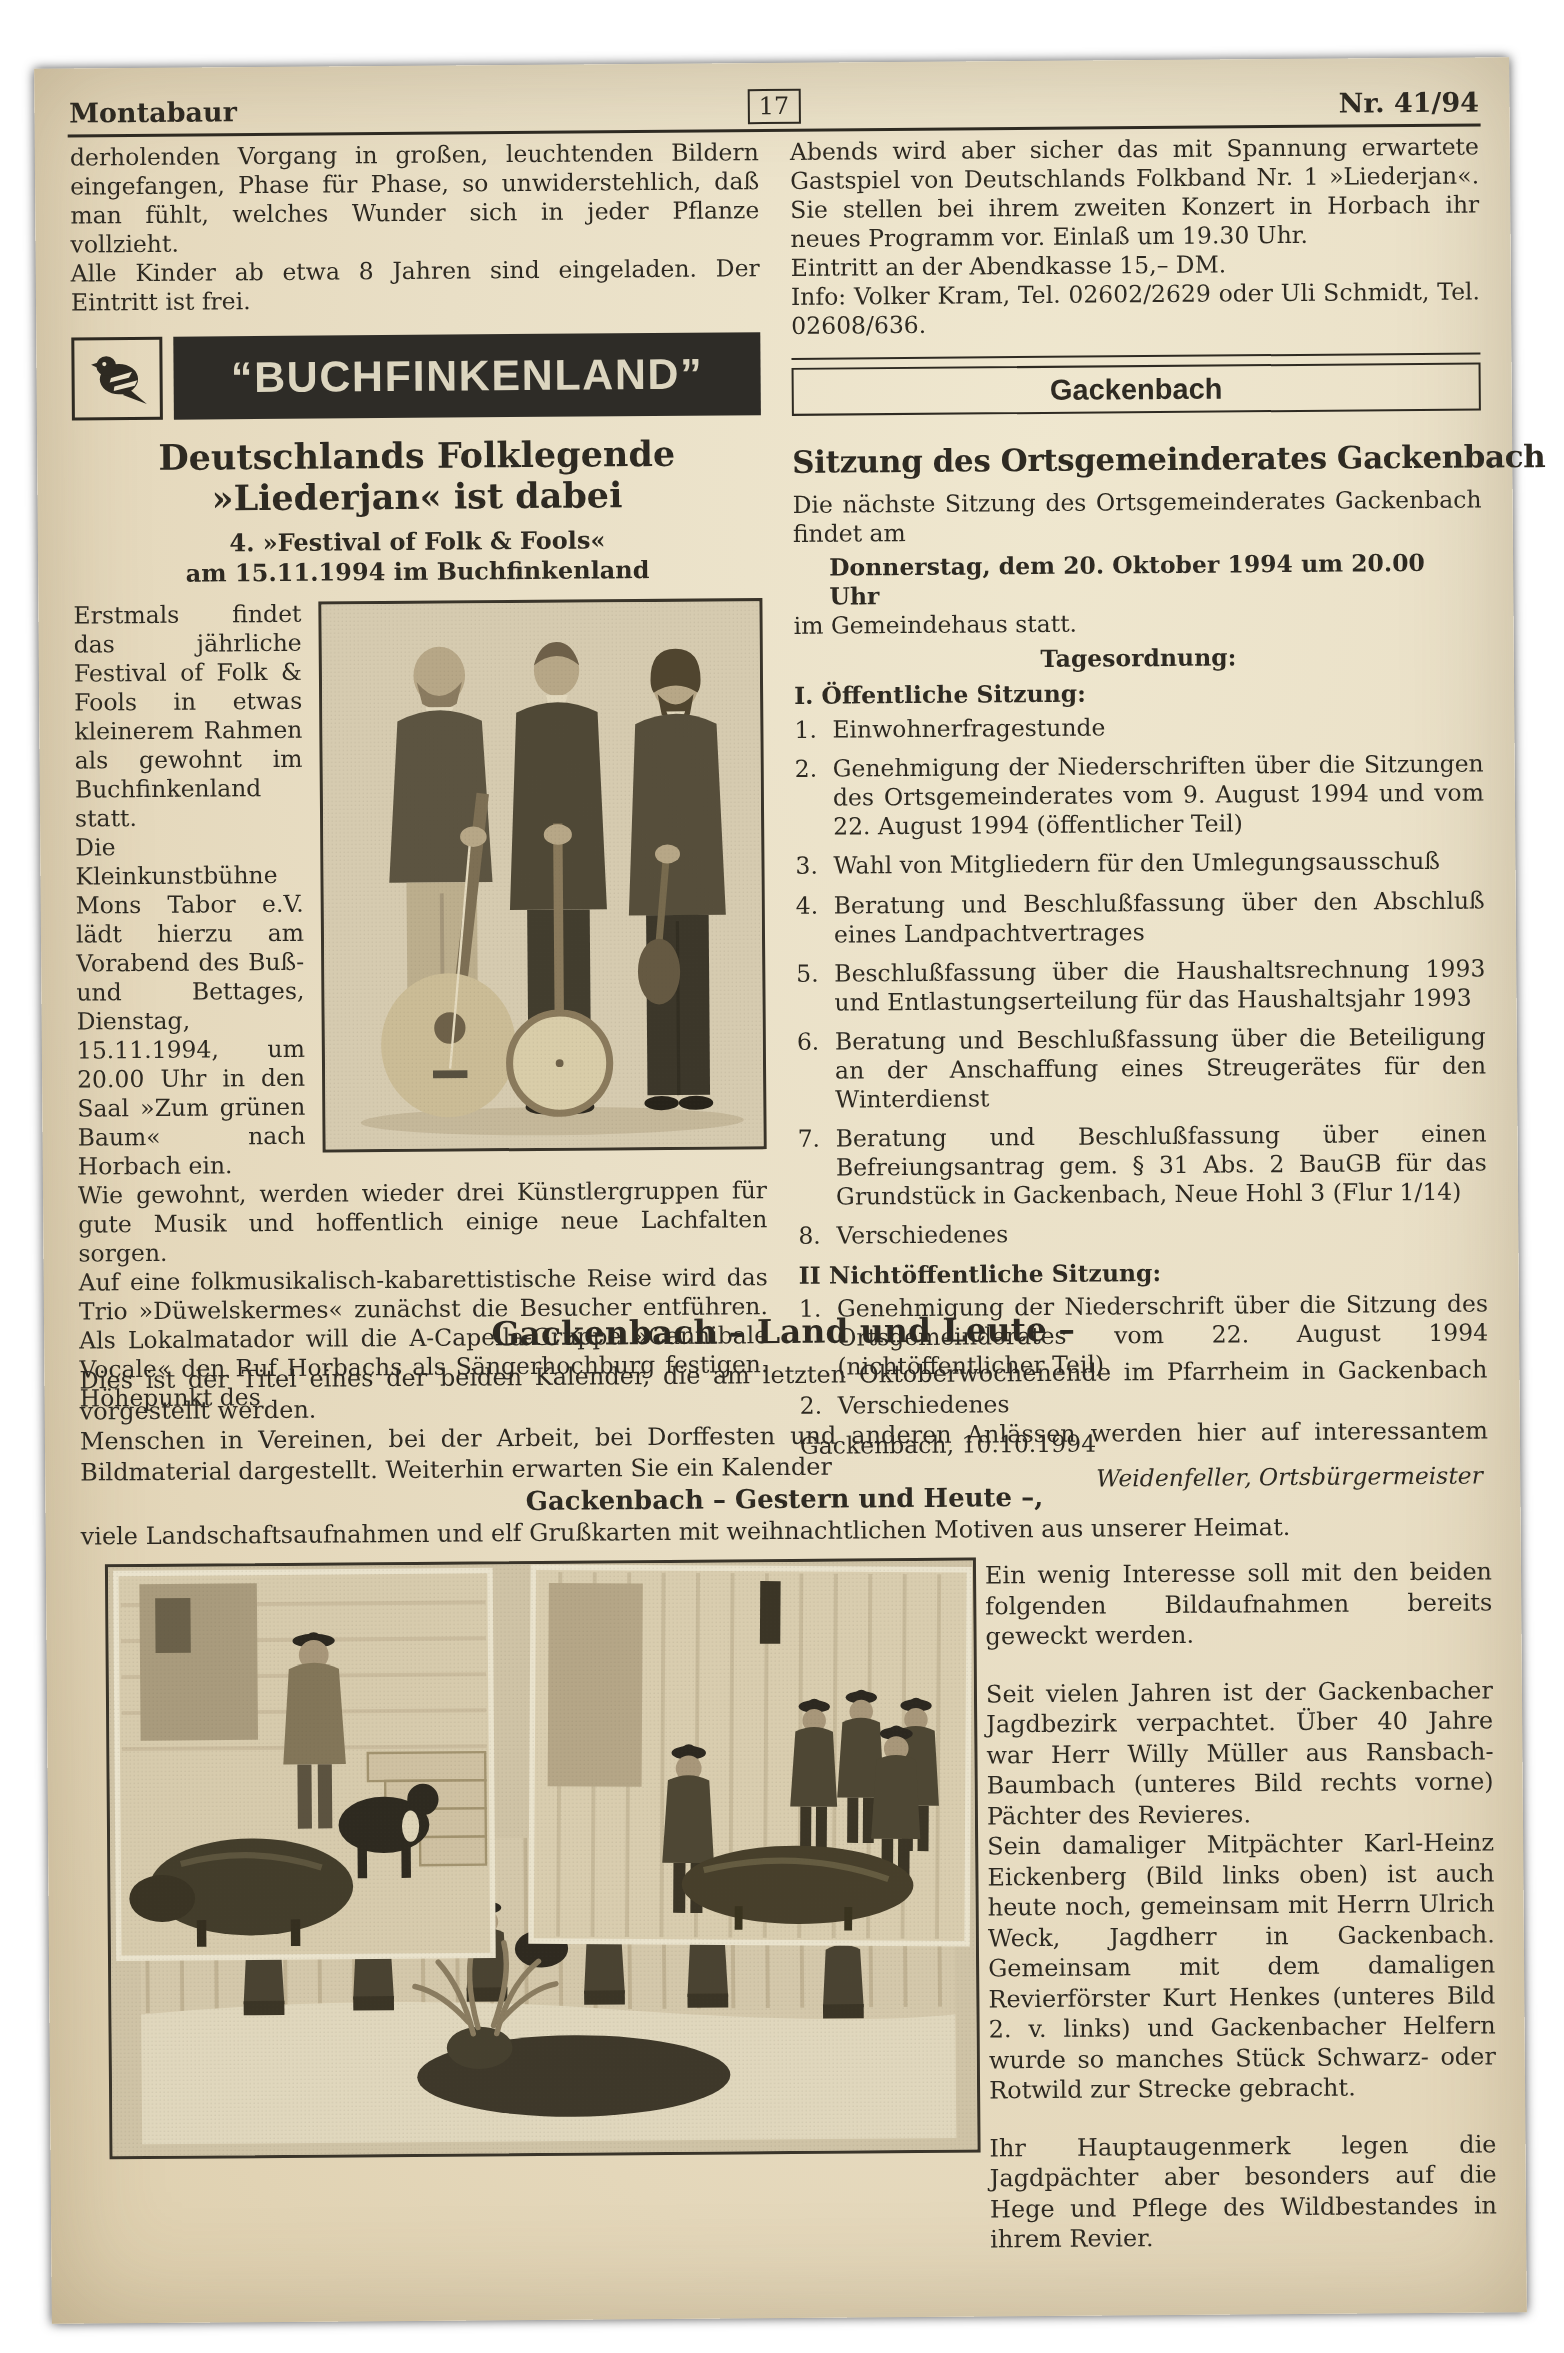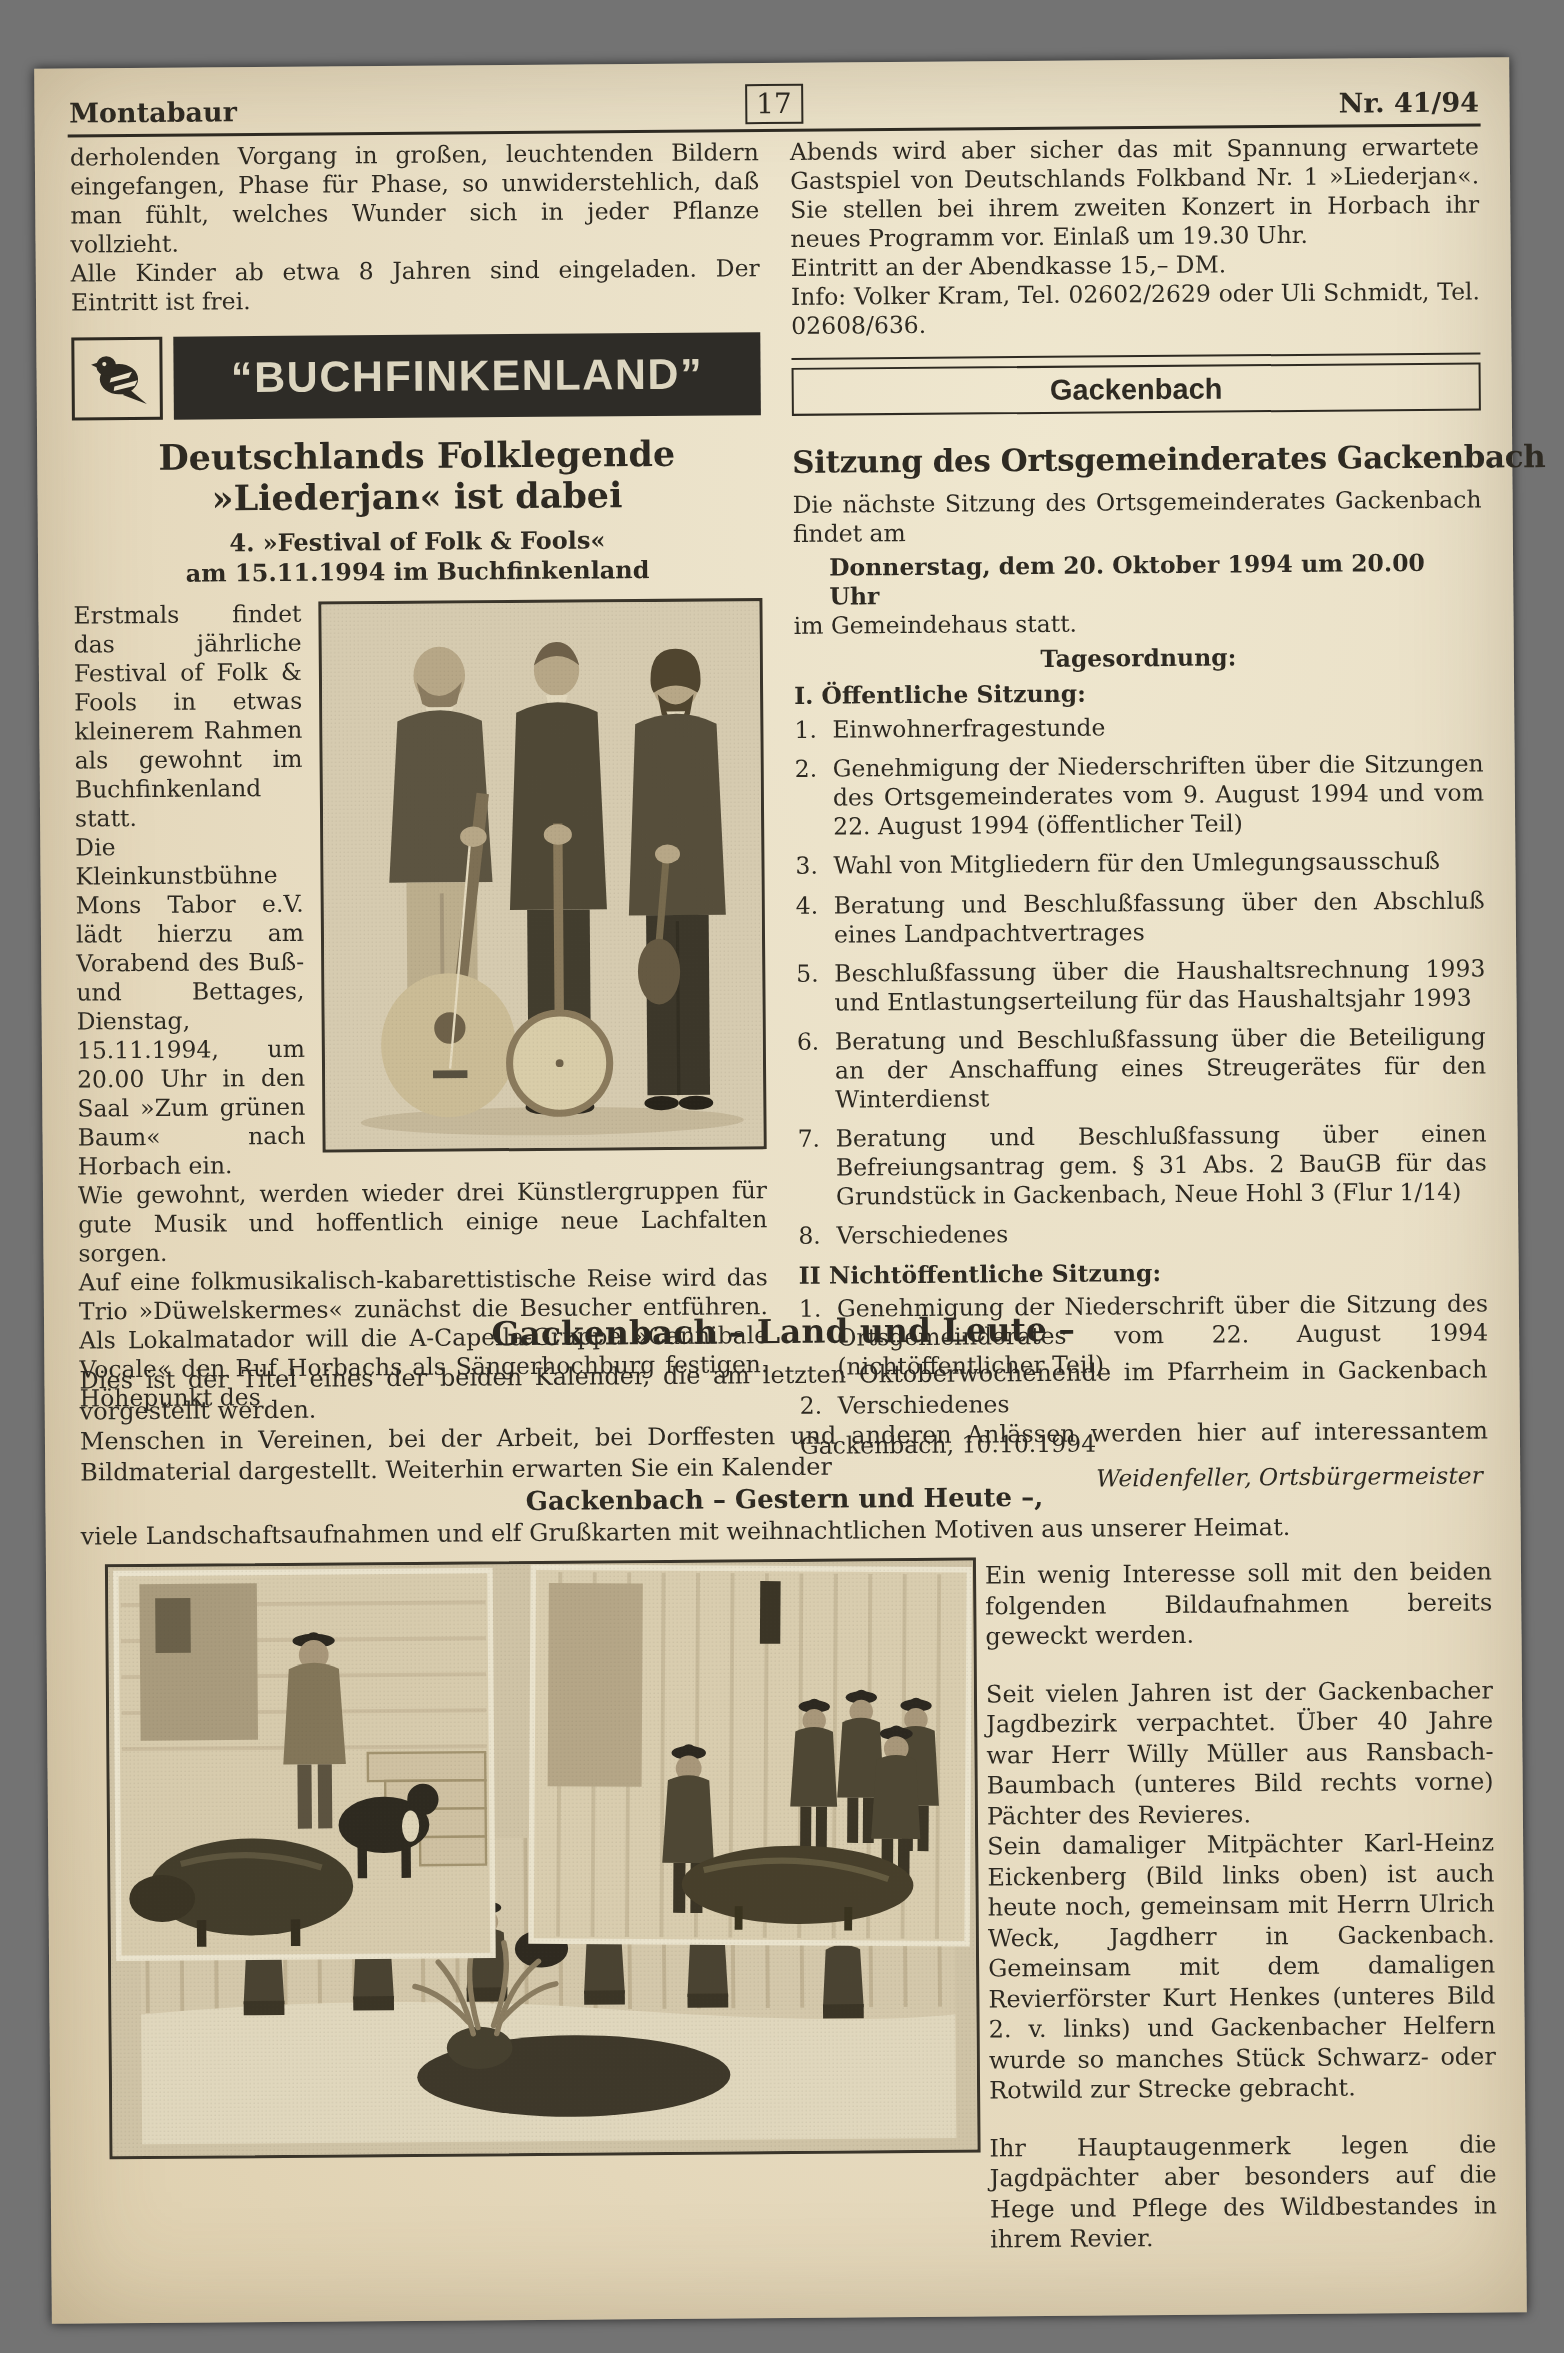--- a/index.html
+++ b/index.html
@@ -2,31 +2,31 @@
 <html lang="de" style="font-size:12.5px"><head>
 <meta charset="utf-8">
 <style>
   :root{
     --ink:#2e2a22;
     --paper:#e9dfc6;
   }
   html,body{margin:0;padding:0;}
   body{background:#0b0a08;width:1565px;height:2354px;overflow:hidden;
        font-family:"DejaVu Serif","Liberation Serif",serif;color:var(--ink);}
-  .stage{position:relative;width:1565px;height:2354px;background:#737373;}
+  .stage{position:relative;width:1565px;height:2354px;background:#ffffff;}
   .page{position:absolute;left:43px;top:63px;width:1475px;height:2255px;
         background:radial-gradient(ellipse at 68% 18%, #efe7cf 0%, #e9dfc6 42%, #e4d7ba 72%, #decfae 100%);
         box-shadow:inset 0 0 110px rgba(96,74,40,.28), 0 0 11px rgba(0,0,0,.7);
         transform:rotate(-0.45deg);}
   
   .header{position:absolute;left:33px;top:17px;width:1413px;height:49px;
           border-bottom:3.1px solid var(--ink);}
   .header .sec{position:absolute;left:1.6px;bottom:6.3px;font-weight:bold;font-size:27px;}
   .header .pagebox{position:absolute;left:50%;transform:translateX(-50%);bottom:4.7px;
-          border:2.3px solid var(--ink);padding:0.8px 9.4px 2.3px;font-size:28px;}
+          border:2.3px solid var(--ink);padding:0.8px 9.4px 2.3px;font-size:24px;}
   .header .issue{position:absolute;right:1.6px;bottom:6.3px;font-weight:bold;font-size:27px;}
   
   .col-left{position:absolute;left:35px;top:75px;width:689px;}
   .col-right{position:absolute;left:755px;top:75px;width:689px;}
   p{margin:0;}
   .just{text-align:justify;hyphens:auto;-webkit-hyphens:auto;}
   .body-txt{font-size:23.5px;line-height:29px;}
   
   .banner-row{display:flex;align-items:stretch;gap:11px;margin-top:20.3px;height:83px;}
   .bird-box{width:91px;border:3.1px solid var(--ink);box-sizing:border-box;

